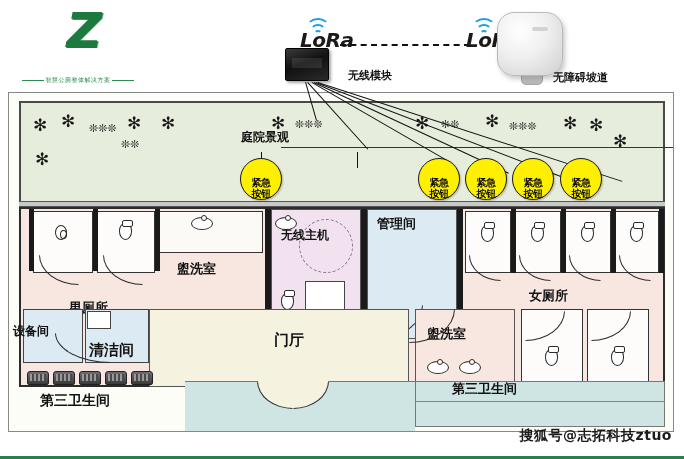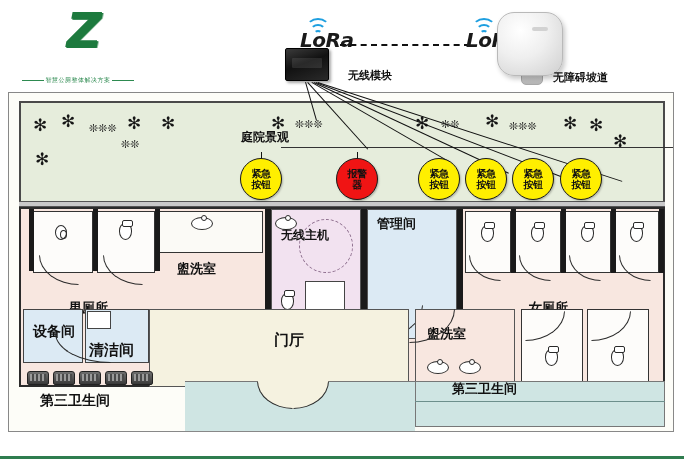--- a/index.html
+++ b/index.html
@@ -176,21 +176,21 @@
     font-weight: bold; user-select:none;
   }
   .shrub {
     position: absolute; color: #161616; font-size: 11px; line-height: 1; user-select:none;
   }
 
   
   .badge {
     position: absolute; width: 42px; height: 42px; border-radius: 50%;
     border: 1.6px solid #1a1a1a;
-    display: flex; align-items: center; justify-content: center;
+    display: flex; align-items: flex-end; justify-content: center;
     font-size: 10px; font-weight: bold; line-height: 11px; text-align: center;
     color: #111; letter-spacing: -0.5px;
     box-shadow: 1px 1px 2px rgba(0,0,0,.25);
     z-index: 6;
   }
   .badge-y { background: #ffef00; }
   .badge-r { background: #f01414; color: #111; }
   .badge span { display: block; width: 26px; }
 
   .leader { position: absolute; transform-origin: 0 0; height: 0; border-top: 1.3px solid #111; z-index: 5; }
@@ -306,27 +306,27 @@
     <div class="wc" style="left:572px;top:132px;"></div>
     <div class="wc" style="left:621px;top:132px;"></div>
     <div class="door-arc tl" style="left:460px;top:162px;width:32px;height:26px;"></div>
     <div class="door-arc tl" style="left:510px;top:162px;width:32px;height:26px;"></div>
     <div class="door-arc tl" style="left:560px;top:162px;width:32px;height:26px;"></div>
     <div class="door-arc tl" style="left:610px;top:162px;width:32px;height:26px;"></div>
     <div class="wall" style="left:502px;top:116px;width:5px;height:64px;"></div>
     <div class="wall" style="left:552px;top:116px;width:5px;height:64px;"></div>
     <div class="wall" style="left:602px;top:116px;width:5px;height:64px;"></div>
     <div class="wall" style="left:650px;top:116px;width:5px;height:64px;"></div>
-    <div class="room-label" style="left:520px;top:206px;">女厕所</div>
+    <div class="room-label" style="left:520px;top:194px;">女厕所</div>
 
     <div class="rect r-hall" style="left:140px;top:216px;width:260px;height:78px;border:1.5px solid #555;"></div>
     <div class="room-label" style="left:265px;top:238px;font-size:15px;">门厅</div>
 
     <div class="rect r-blue" style="left:14px;top:216px;width:60px;height:54px;border:1.5px solid #444;"></div>
-    <div class="room-label" style="left:24px;top:230px;font-size:14px;">设备间</div>
+    <div class="room-label" style="left:4px;top:230px;font-size:12px;">设备间</div>
     <div class="rect r-blue" style="left:76px;top:216px;width:64px;height:54px;border:1.5px solid #444;"></div>
     <div class="room-label" style="left:80px;top:248px;font-size:15px;">清洁间</div>
     <div class="rect" style="left:78px;top:218px;width:24px;height:18px;border:1.3px solid #444;background:#fff;"></div>
     <div class="door-arc tl" style="left:46px;top:240px;width:56px;height:30px;"></div>
 
     <div class="rect r-pink" style="left:406px;top:216px;width:100px;height:78px;border:1.5px solid #555;"></div>
     <div class="room-label" style="left:418px;top:232px;">盥洗室</div>
     <div class="basin" style="left:418px;top:268px;"></div>
     <div class="basin" style="left:450px;top:268px;"></div>
     <div class="door-arc tr" style="left:400px;top:216px;width:46px;height:34px;"></div>
@@ -365,26 +365,20 @@
   <div class="leader" style="left:261px;top:168px;width:16px;transform:rotate(-90deg);"></div>
   <div class="leader" style="left:357px;top:168px;width:16px;transform:rotate(-90deg);"></div>
 
   <div class="badge badge-y" style="left:240px;top:158px;">
     <span>
       <span>紧急</span>
       <span>按钮</span>
     </span>
   </div>
 
-  <div class="badge badge-r" style="left:336px;top:158px;">
-    <span>
-      <span>报警</span>
-      <span>器</span>
-    </span>
-  </div>
 
   <div class="badge badge-y" style="left:418px;top:158px;">
     <span>
       <span>紧急</span>
       <span>按钮</span>
     </span>
   </div>
 
   <div class="badge badge-y" style="left:465px;top:158px;">
     <span>
@@ -400,15 +394,16 @@
     </span>
   </div>
 
   <div class="badge badge-y" style="left:560px;top:158px;">
     <span>
       <span>紧急</span>
       <span>按钮</span>
     </span>
   </div>
 
+  <div class="footer-wm">搜狐号@志拓科技ztuo</div>
   <div class="footer-rule"></div>
 
 </div>
 
 </body></html>

